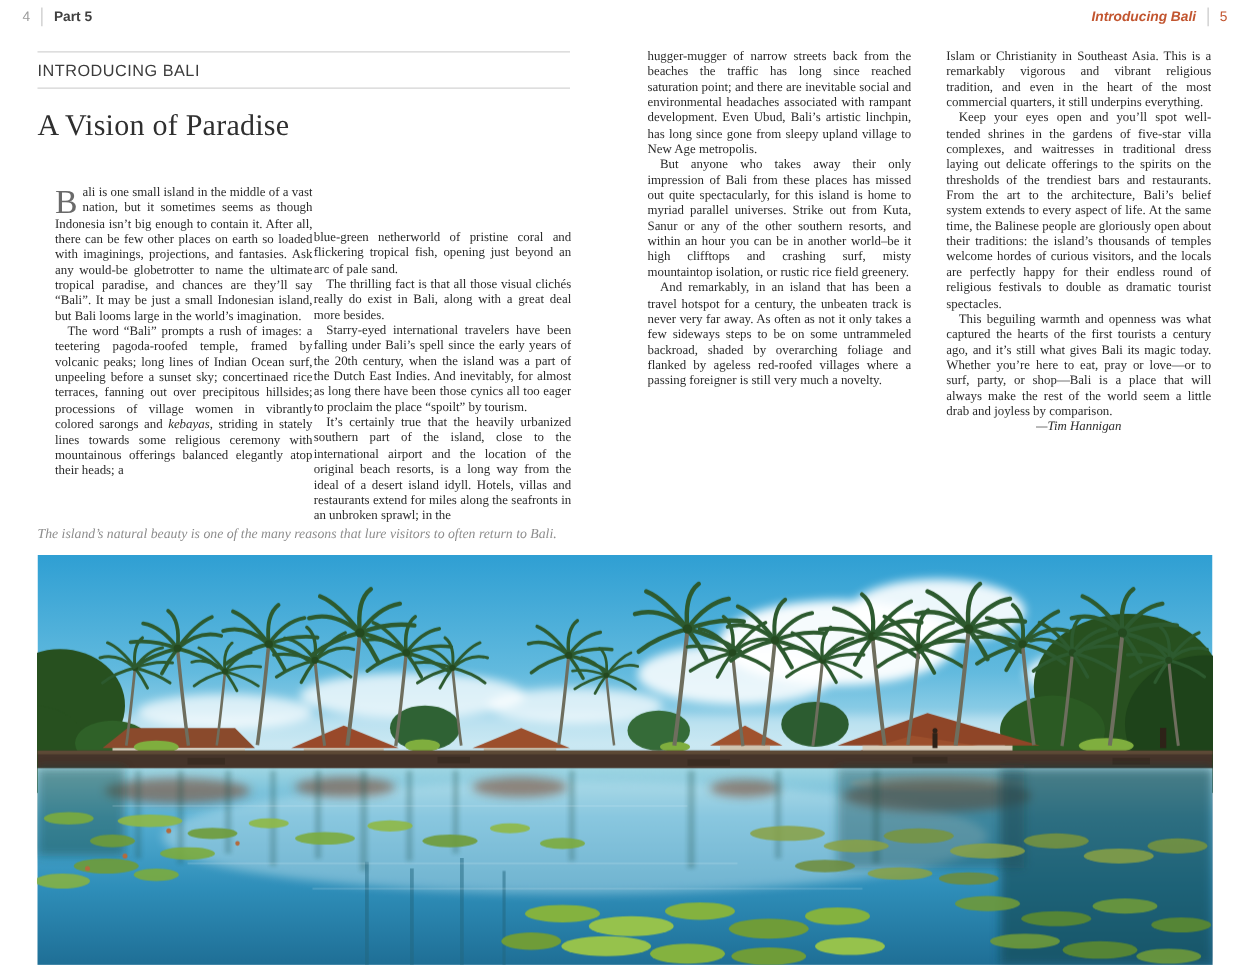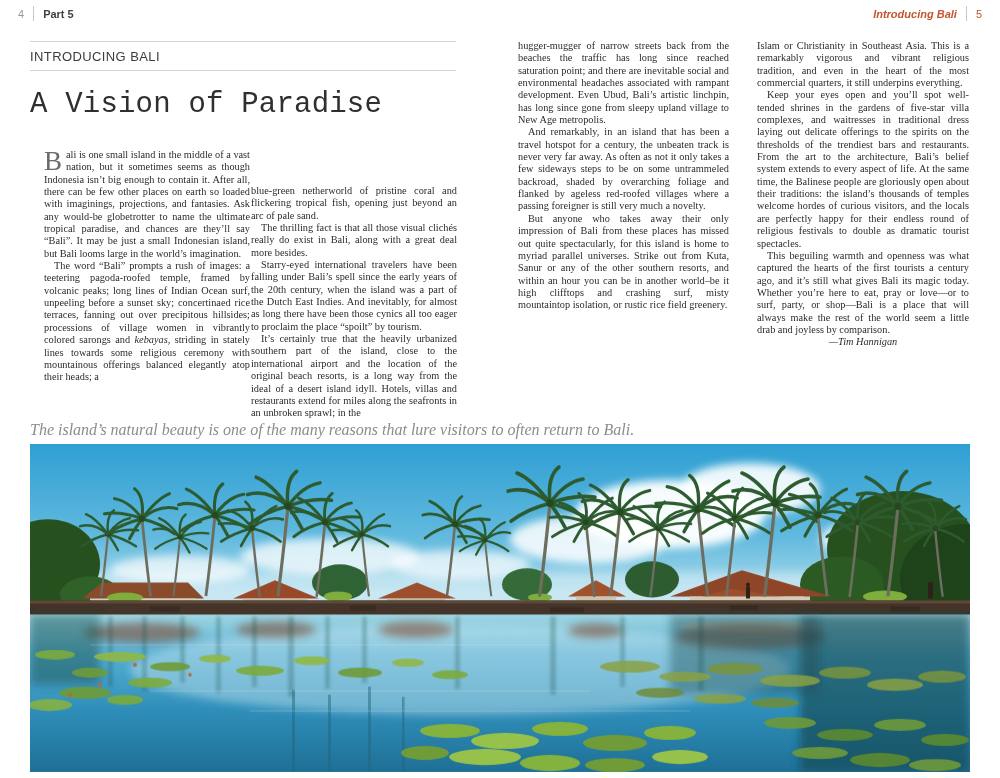--- a/index.html
+++ b/index.html
@@ -17,37 +17,37 @@
   .chap-label{color:#c2552f;font-style:italic;font-weight:bold;}
   .pagenum-r{color:#c2552f;}
 
   
   .kicker-wrap{position:absolute;left:30px;top:41px;width:426px;
                border-top:1px solid #d3d3d3;border-bottom:1px solid #d3d3d3;padding:7px 0 6px 0;}
   .kicker{font-family:"Liberation Sans",sans-serif;font-size:13px;color:#3c3c3c;letter-spacing:.4px;}
 
   
   .title{position:absolute;left:30px;top:88px;margin:0;font-weight:normal;
-         font-family:Liberation Mono, monospace;font-size:29px;color:#2f2f2f;letter-spacing:.2px;}
+         font-family:Liberation Serif, serif;font-size:24px;color:#2f2f2f;letter-spacing:.2px;}
 
   
   .col{position:absolute;width:206px;font-size:10.3px;line-height:12.35px;
        text-align:justify;color:#2b2b2b;overflow:hidden;}
   .col p{margin:0;}
   .col p.ind{text-indent:10px;}
   .c0{left:44px;top:149px;height:272px;}
   .c1{left:251px;top:149px;height:272px;margin-top:36px;}
   .c2{left:518px;top:40px;width:211px;height:384px;}
   .c3{left:757px;top:40px;width:212px;height:384px;}
   p.first::first-letter{float:left;font-size:27px;line-height:21px;padding:2px 4px 0 0;color:#6a6a6a;}
   .byline{text-align:center;font-style:italic;margin-top:2px;}
 
   
   .caption{position:absolute;left:30px;top:421px;width:820px;
-           font-style:italic;font-size:16px;color:#8c8c8c;}
+           font-style:italic;font-size:11px;color:#8c8c8c;}
   .photo{position:absolute;left:30px;top:444px;width:940px;height:328px;}
   .photo svg{display:block;width:100%;height:100%;}
 </style>
 </head>
 <body>
 
 <div class="page">
 
   <div class="folio folio-left">
     <span class="pagenum-l">4</span>
@@ -73,22 +73,22 @@
 
   <div class="col c1">
     <p>blue-green netherworld of pristine coral and flickering tropical fish, opening just beyond an arc of pale sand.</p>
     <p class="ind">The thrilling fact is that all those visual clichés really do exist in Bali, along with a great deal more besides.</p>
     <p class="ind">Starry-eyed international travelers have been falling under Bali’s spell since the early years of the 20th century, when the island was a part of the Dutch East Indies. And inevitably, for almost as long there have been those cynics all too eager to proclaim the place “spoilt” by tourism.</p>
     <p class="ind">It’s certainly true that the heavily urbanized southern part of the island, close to the international airport and the location of the original beach resorts, is a long way from the ideal of a desert island idyll. Hotels, villas and restaurants extend for miles along the seafronts in an unbroken sprawl; in the</p>
   </div>
 
   <div class="col c2">
     <p>hugger-mugger of narrow streets back from the beaches the traffic has long since reached saturation point; and there are inevitable social and environmental headaches associated with rampant development. Even Ubud, Bali’s artistic linchpin, has long since gone from sleepy upland village to New Age metropolis.</p>
+    <p class="ind">But anyone who takes away their only impression of Bali from these places has missed out quite spectacularly, for this island is home to myriad parallel universes. Strike out from Kuta, Sanur or any of the other southern resorts, and within an hour you can be in another world–be it high clifftops and crashing surf, misty mountaintop isolation, or rustic rice field greenery.</p>
     <p class="ind">And remarkably, in an island that has been a travel hotspot for a century, the unbeaten track is never very far away. As often as not it only takes a few sideways steps to be on some untrammeled backroad, shaded by overarching foliage and flanked by ageless red-roofed villages where a passing foreigner is still very much a novelty.</p>
-    <p class="ind">But anyone who takes away their only impression of Bali from these places has missed out quite spectacularly, for this island is home to myriad parallel universes. Strike out from Kuta, Sanur or any of the other southern resorts, and within an hour you can be in another world–be it high clifftops and crashing surf, misty mountaintop isolation, or rustic rice field greenery.</p>
   </div>
 
   <div class="col c3">
     <p>Islam or Christianity in Southeast Asia. This is a remarkably vigorous and vibrant religious tradition, and even in the heart of the most commercial quarters, it still underpins everything.</p>
     <p class="ind">Keep your eyes open and you’ll spot well-tended shrines in the gardens of five-star villa complexes, and waitresses in traditional dress laying out delicate offerings to the spirits on the thresholds of the trendiest bars and restaurants. From the art to the architecture, Bali’s belief system extends to every aspect of life. At the same time, the Balinese people are gloriously open about their traditions: the island’s thousands of temples welcome hordes of curious visitors, and the locals are perfectly happy for their endless round of religious festivals to double as dramatic tourist spectacles.</p>
     <p class="ind">This beguiling warmth and openness was what captured the hearts of the first tourists a century ago, and it’s still what gives Bali its magic today. Whether you’re here to eat, pray or love—or to surf, party, or shop—Bali is a place that will always make the rest of the world seem a little drab and joyless by comparison.</p>
     <p class="byline">—Tim Hannigan</p>
   </div>
 
   <div class="caption">The island’s natural beauty is one of the many reasons that lure visitors to often return to Bali.</div>

